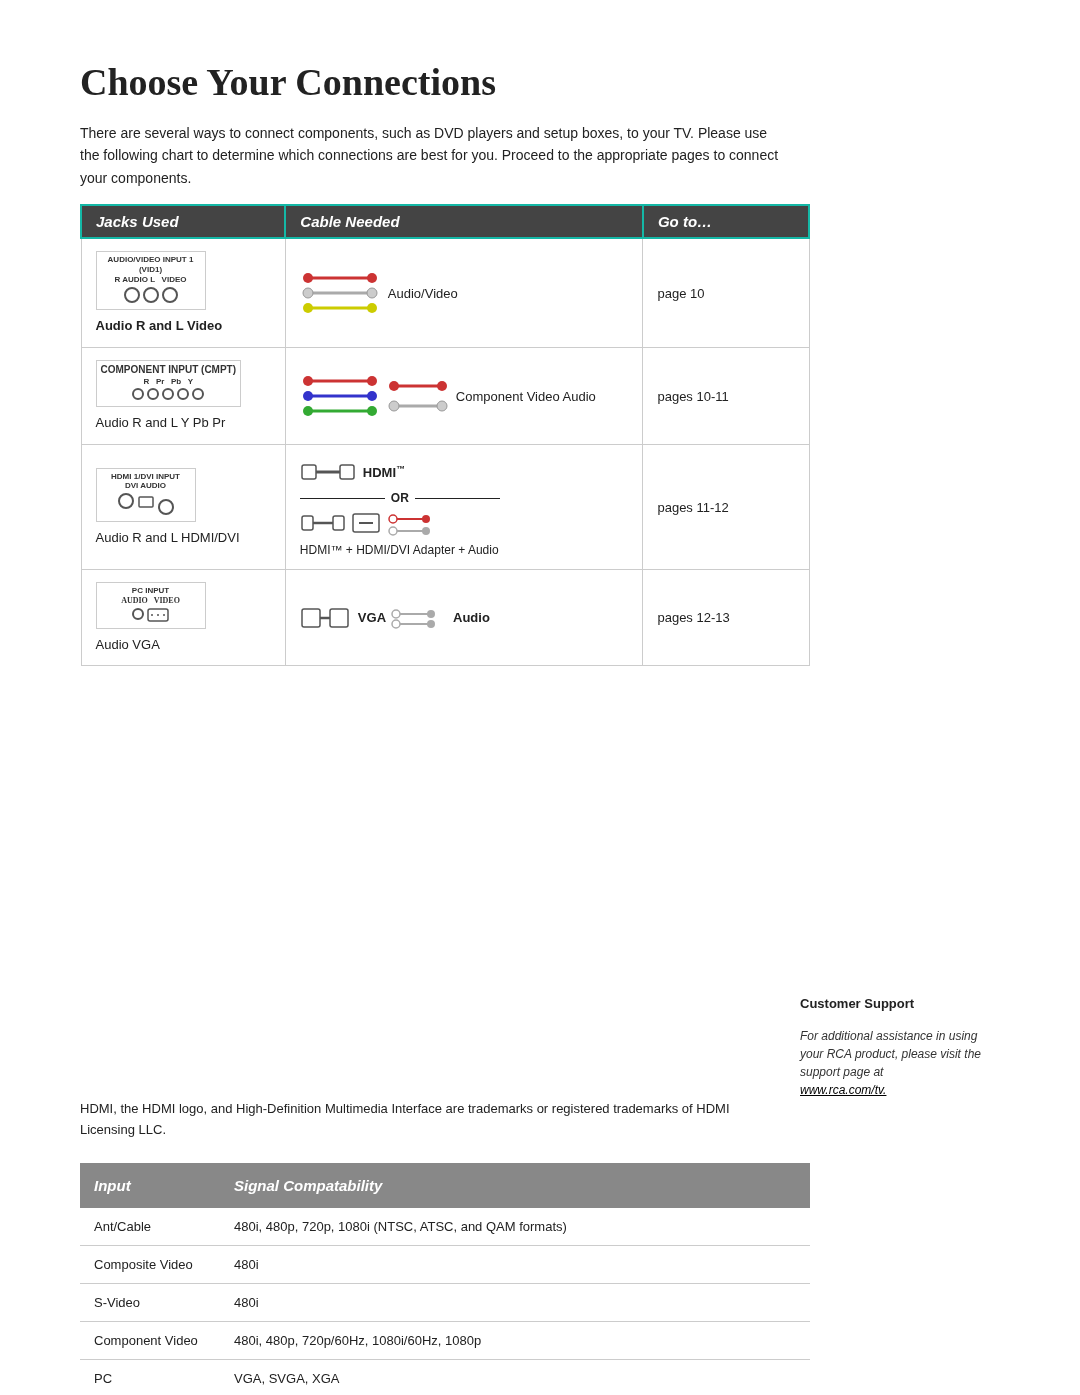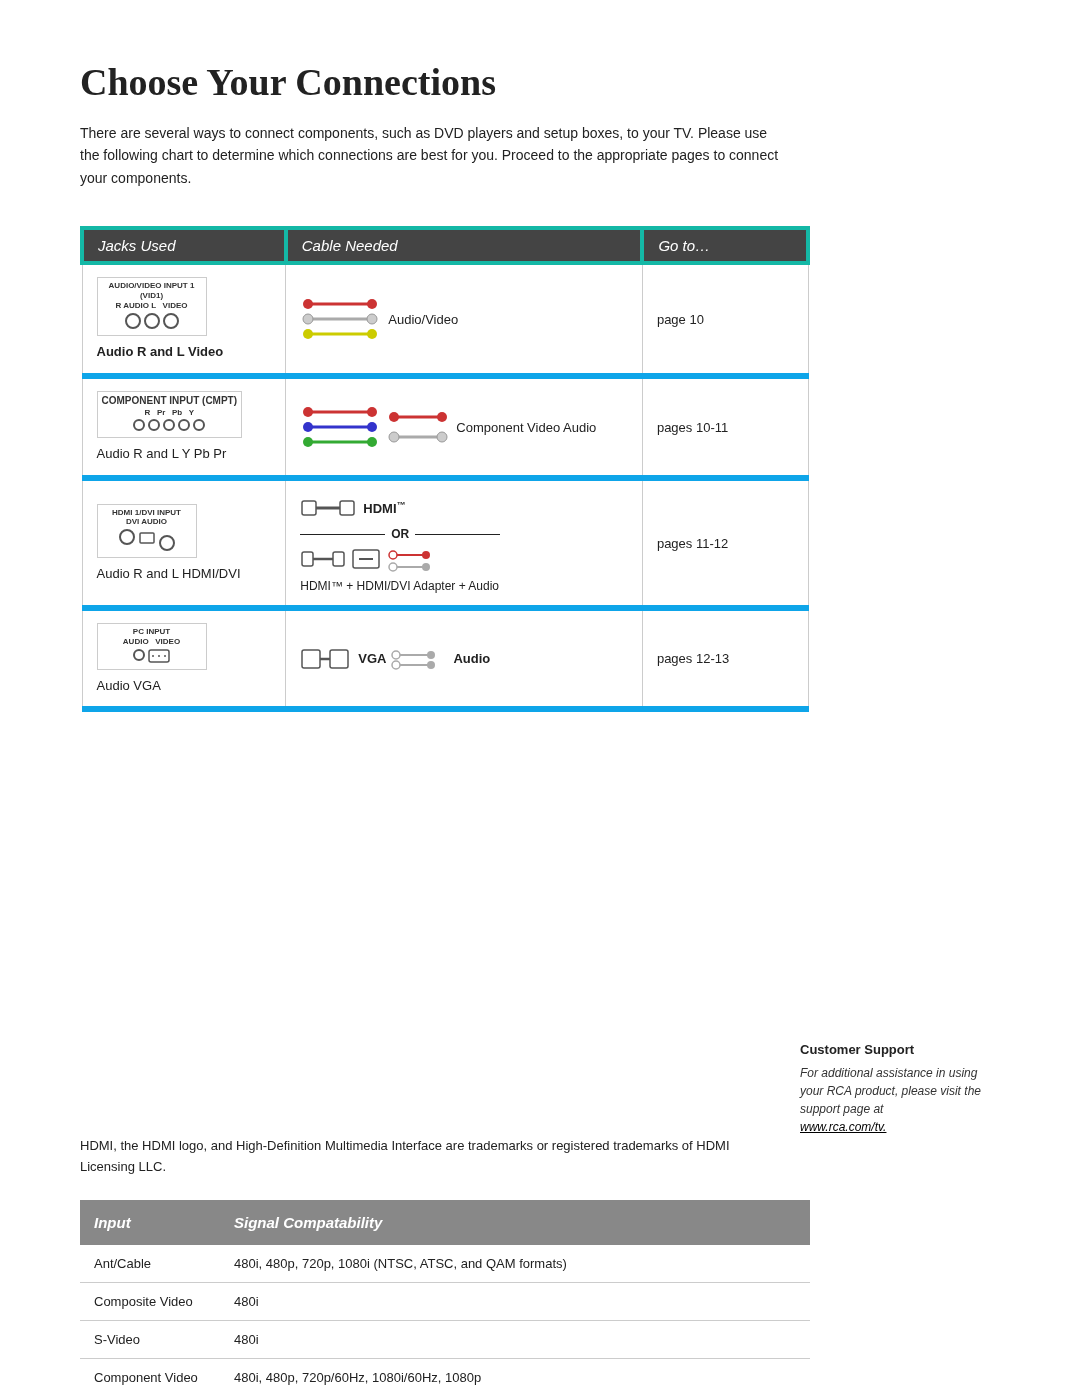--- a/index.html
+++ b/index.html
@@ -17,48 +17,48 @@
     h1.page-title {
       font-size: 38px;
       font-weight: bold;
       margin-bottom: 18px;
       font-family: Georgia, serif;
     }
 
     .intro-text {
       font-size: 14px;
       line-height: 1.6;
-      margin-bottom: 37px;
+      margin-bottom: 15px;
       max-width: 700px;
     }
 
     
     .connections-table {
       width: 730px;
       border-collapse: collapse;
       margin-bottom: 18px;
       float: left;
     }
 
     .connections-table thead tr {
       background: #444;
       color: #fff;
     }
 
     .connections-table thead th {
       padding: 7px 14px;
       font-style: italic;
-      font-weight: normal;
+      font-weight: bold;
       font-size: 15px;
       text-align: left;
-      border: 4px solid #14b8a6;
+      border: 2px solid #14b8a6;
     }
 
     .connections-table tbody tr {
-      border-bottom: 6px solid #0ea5e9;
+      border-bottom: 1px solid #0ea5e9;
     }
 
     .connections-table tbody td {
       padding: 12px 14px;
       vertical-align: middle;
       border: 1px solid #ccc;
       font-size: 13px;
     }
 
     .conn-jacks {
@@ -76,21 +76,21 @@
       float: right;
       width: 200px;
       margin-top: 0;
       font-size: 12px;
       line-height: 1.5;
     }
 
     .sidebar-box .support-title {
       font-weight: bold;
       font-size: 13px;
-      margin-bottom: 4px;
+      margin-bottom: 13px;
     }
 
     .sidebar-box .support-text {
       font-style: italic;
       color: #333;
       font-size: 12px;
       line-height: 1.5;
     }
 
     .sidebar-box a {
@@ -368,21 +368,21 @@
         <td class="conn-goto">
           <span>pages 11-12</span>
         </td>
       </tr>
 
       <tr>
         <td class="conn-jacks">
           <div class="jack-icon-area">
             <div class="jack-diagram">
               <div class="jack-small" style="font-size:8px;">PC INPUT</div>
-              <div class="jack-small" style="font-size:8px;">AUDIO &nbsp; VIDEO</div>
+              <div class="jack-small" style="font-size:8px;font-family:Liberation Serif, serif;">AUDIO &nbsp; VIDEO</div>
               <div class="jack-circles" style="justify-content:center; margin-top:2px;">
                 <span class="jc"></span>
                 <svg width="22" height="14" viewBox="0 0 22 14" style="vertical-align:middle;">
                   <rect x="1" y="1" width="20" height="12" rx="2" fill="none" stroke="#555" stroke-width="1.5"></rect>
                   <circle cx="5" cy="7" r="1" fill="#555"></circle>
                   <circle cx="11" cy="7" r="1" fill="#555"></circle>
                   <circle cx="17" cy="7" r="1" fill="#555"></circle>
                 </svg>
               </div>
             </div>

